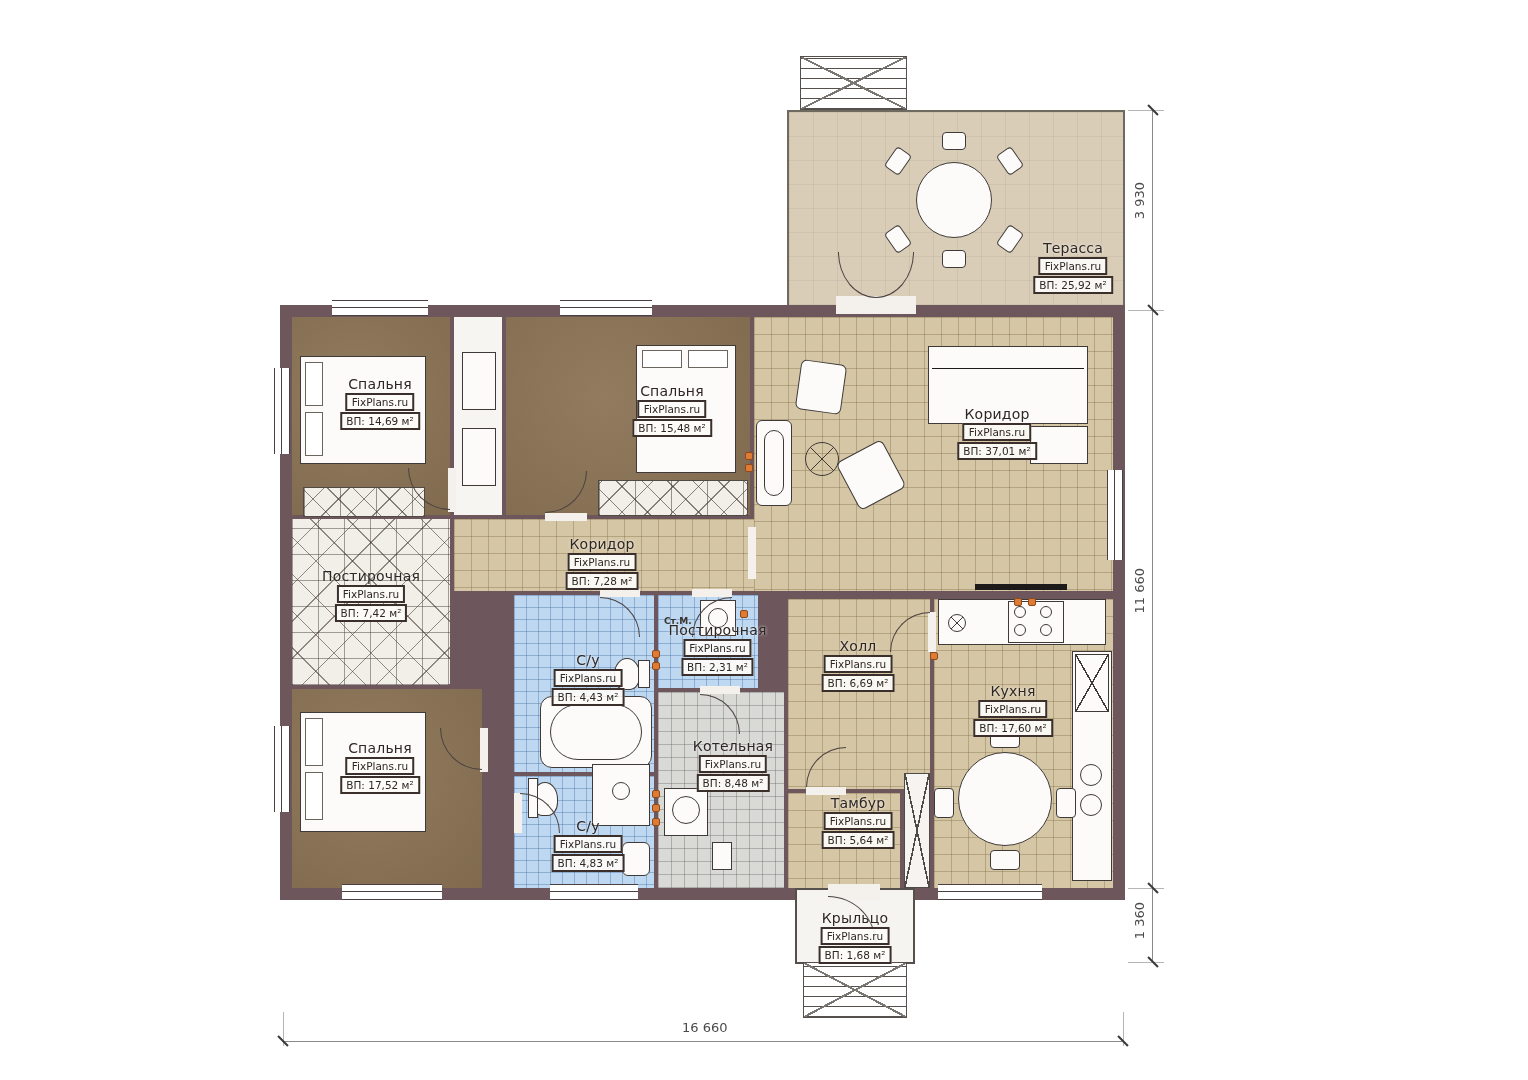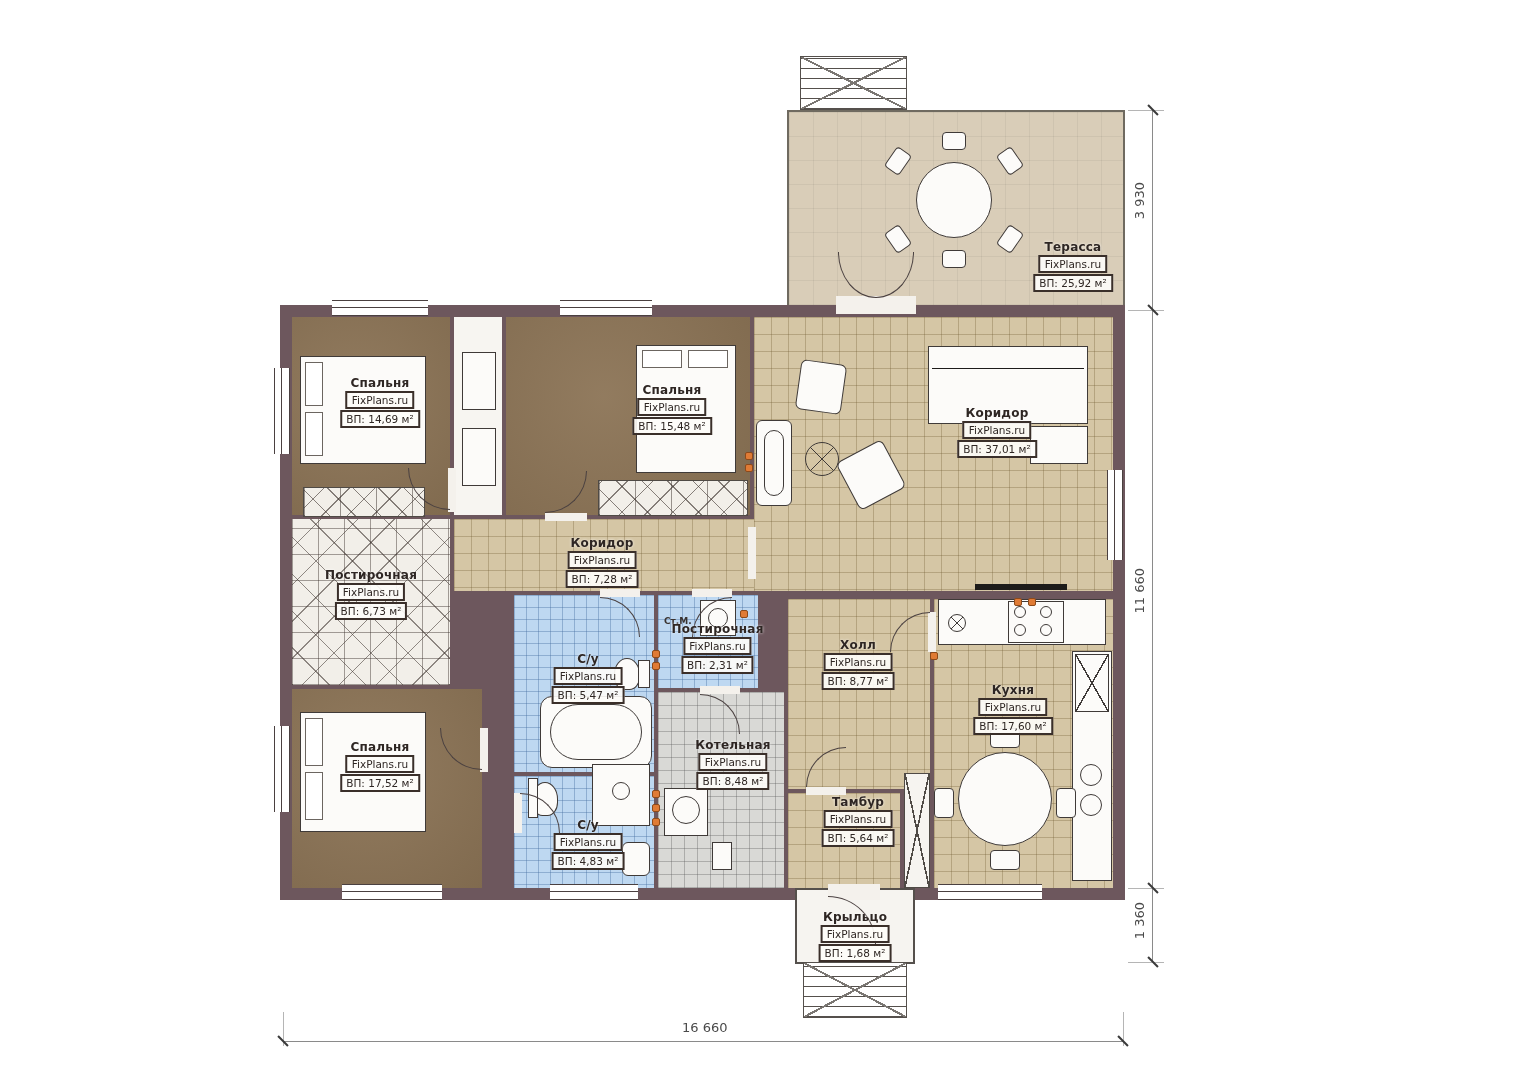--- a/index.html
+++ b/index.html
@@ -69,21 +69,21 @@
   .pillow{position:absolute;background:#fff;border:1px solid #6b6560;box-sizing:border-box;z-index:11;}
   .circ{position:absolute;border:1.4px solid #3f3a38;border-radius:50%;box-sizing:border-box;z-index:11;background:transparent;}
   .crossed{background-image:
      linear-gradient(to top right,transparent calc(50% - .7px),#3f3a38 calc(50% - .7px) calc(50% + .7px),transparent calc(50% + .7px)),
      linear-gradient(to bottom right,transparent calc(50% - .7px),#3f3a38 calc(50% - .7px) calc(50% + .7px),transparent calc(50% + .7px));}
   .tvline{position:absolute;background:#1d1b1a;z-index:11;}
   .dot{position:absolute;width:6px;height:6px;background:#e07b35;border:1px solid #8d4a1a;border-radius:2px;z-index:15;}
 
   
   .rlabel{position:absolute;transform:translateX(-50%);display:flex;flex-direction:column;align-items:center;gap:1px;z-index:30;}
-  .rname{font-weight:bold;font-size:12px;color:#2e2623;letter-spacing:.2px;text-shadow:0 0 3px rgba(255,255,255,.85);white-space:nowrap;}
+  .rname{font-weight:normal;font-size:14px;color:#2e2623;letter-spacing:.2px;text-shadow:0 0 3px rgba(255,255,255,.85);white-space:nowrap;}
   .rbox{border:2px solid #3a2f2a;background:rgba(253,252,248,.92);font-size:10.5px;padding:0 4px;line-height:14px;
      color:#2e2623;white-space:nowrap;}
 
   
   .dim{position:absolute;background:#8a8a8a;z-index:4;}
   .wit{position:absolute;background:#b5b5b5;z-index:4;}
   .tick{position:absolute;width:14px;height:2px;background:#3a3a3a;transform:rotate(45deg);z-index:5;}
   .dimtext{position:absolute;font-size:13px;color:#4a4a4a;z-index:5;white-space:nowrap;}
   .dimtext.vert{writing-mode:vertical-rl;transform:rotate(180deg);}
   .ann{position:absolute;font-size:9px;font-weight:bold;color:#3a3330;z-index:16;white-space:nowrap;}
@@ -263,36 +263,36 @@
     <div class="rbox">ВП: 37,01 м²</div>
   </div>
   <div class="rlabel" style="left:602px;top:536px;">
     <div class="rname">Коридор</div>
     <div class="rbox">FixPlans.ru</div>
     <div class="rbox">ВП: 7,28 м²</div>
   </div>
   <div class="rlabel" style="left:371px;top:568px;">
     <div class="rname">Постирочная</div>
     <div class="rbox">FixPlans.ru</div>
-    <div class="rbox">ВП: 6,73 м²</div>
+    <div class="rbox">ВП: 7,42 м²</div>
   </div>
   <div class="rlabel" style="left:588px;top:652px;">
     <div class="rname">С/у</div>
     <div class="rbox">FixPlans.ru</div>
-    <div class="rbox">ВП: 5,47 м²</div>
+    <div class="rbox">ВП: 4,43 м²</div>
   </div>
   <div class="rlabel" style="left:699px;top:622px;padding-left:37px;">
     <div class="rname">Постирочная</div>
     <div class="rbox">FixPlans.ru</div>
     <div class="rbox">ВП: 2,31 м²</div>
   </div>
   <div class="rlabel" style="left:858px;top:638px;">
     <div class="rname">Холл</div>
     <div class="rbox">FixPlans.ru</div>
-    <div class="rbox">ВП: 8,77 м²</div>
+    <div class="rbox">ВП: 6,69 м²</div>
   </div>
   <div class="rlabel" style="left:733px;top:738px;">
     <div class="rname">Котельная</div>
     <div class="rbox">FixPlans.ru</div>
     <div class="rbox">ВП: 8,48 м²</div>
   </div>
   <div class="rlabel" style="left:1013px;top:683px;">
     <div class="rname">Кухня</div>
     <div class="rbox">FixPlans.ru</div>
     <div class="rbox">ВП: 17,60 м²</div>

